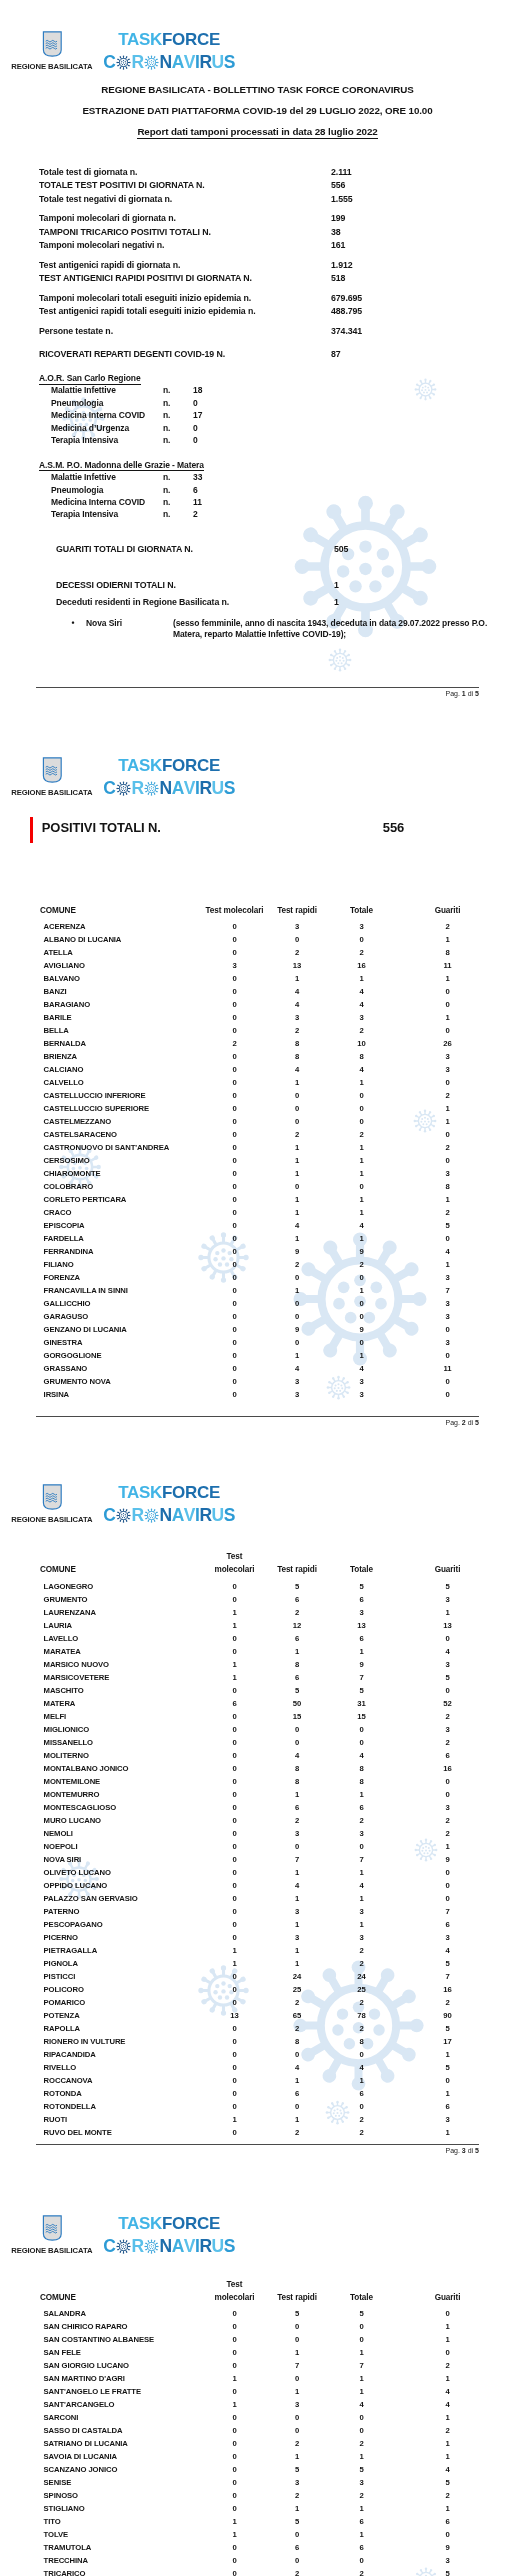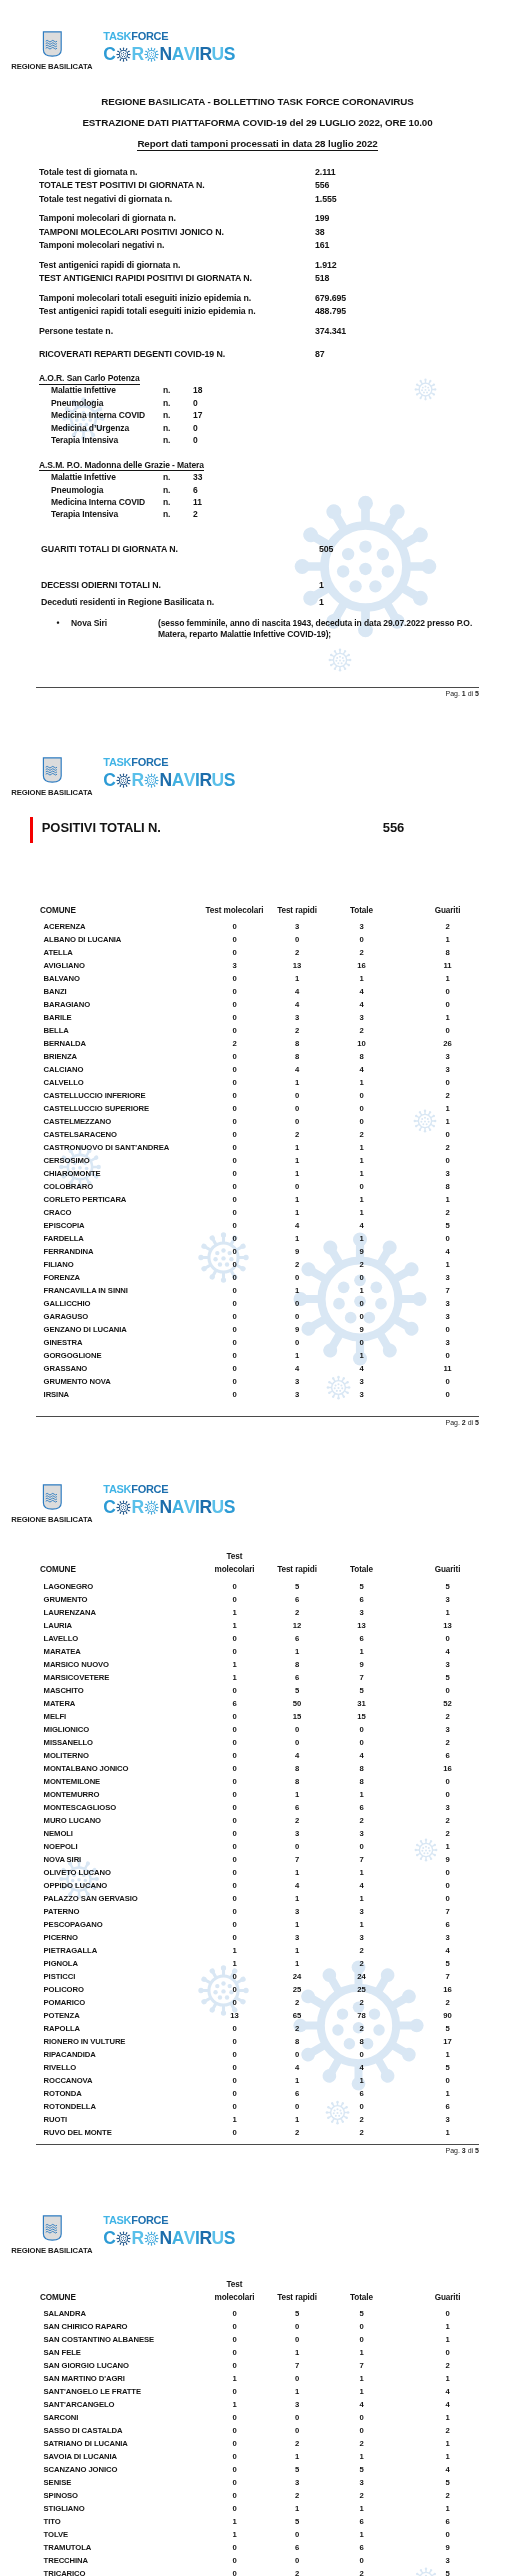--- a/index.html
+++ b/index.html
@@ -8,47 +8,47 @@
   
   .wm{position:absolute;z-index:0;color:#d9e7f4;}
   
   .page{position:absolute;left:0;width:515px;z-index:1;}
   
   .logo{position:absolute;left:9.3px;top:30px;width:258px;height:77px;}
   .crest-col{position:absolute;left:0;top:0;width:85px;text-align:center;}
   .crest-svg{width:20.6px;height:28px;display:block;margin:0 auto;}
   .crest-label{margin-top:4.1px;font-size:7.7px;font-weight:700;letter-spacing:-0.1px;color:#1d1d1d;}
   .brand{position:absolute;left:94px;top:0;}
-  .brand-task{font-size:11px;font-weight:700;letter-spacing:-0.3px;}
+  .brand-task{font-size:17px;font-weight:700;letter-spacing:-0.3px;text-align:center;}
   .task{color:#41b4e6;} .force{color:#1d6fae;}
   .brand-corona{font-size:17.5px;font-weight:700;margin-top:1.5px;display:flex;align-items:center;letter-spacing:-0.5px;}
   .o-virus{width:15px;height:15px;margin:0 0.5px;flex:none;}
   .ovA{color:#174f86;} .ovB{color:#3aa4da;}
   .cA{color:#2d9bd5;} .cB{color:#5ac0ea;}
   .n1{color:#1d6dab;} .n2{color:#41b0e0;} .n3{color:#5ac0ea;} .n4{color:#2d9bd5;}
   .n5{color:#1d6dab;} .n6{color:#5ac0ea;} .n7{color:#2d9bd5;}
   
-  .titles{position:absolute;top:96px;left:0;width:515px;text-align:center;font-weight:700;font-size:9.8px;letter-spacing:-0.1px;}
+  .titles{position:absolute;top:84px;left:0;width:515px;text-align:center;font-weight:700;font-size:9.8px;letter-spacing:-0.1px;}
   .titles .t{margin-bottom:8.8px;height:12.4px;line-height:12.4px;}
   .undl{border-bottom:1.3px solid #141414;padding-bottom:1px;}
   
   .stats{position:absolute;left:39px;top:166px;width:453px;font-size:8.8px;font-weight:700;letter-spacing:-0.1px;}
   .kv{position:relative;height:13.4px;line-height:13.4px;}
   .kv.gap{margin-top:6.2px;} .kv.gap2{margin-top:9.8px;}
-  .kv .val{position:absolute;left:276px;}
+  .kv .val{position:absolute;left:292px;}
   
   .hosp{position:absolute;left:39px;top:372px;font-size:8.5px;font-weight:700;letter-spacing:-0.1px;}
   .hosp-name{height:12.4px;line-height:12.4px;}
   .hosp-name span{border-bottom:1px solid #141414;padding-bottom:0.5px;}
   .hosp-row{position:relative;height:12.4px;line-height:12.4px;padding-left:12px;}
   .hosp-row .n{position:absolute;left:124px;}
   .hosp-row .hv{position:absolute;left:154px;}
   .hosp2{margin-top:12.4px;}
   
-  .summary{position:absolute;left:41px;top:543px;width:453px;font-weight:700;letter-spacing:-0.1px;}
+  .summary{position:absolute;left:56px;top:543px;width:453px;font-weight:700;letter-spacing:-0.1px;}
   .sum-row{position:relative;height:13.4px;line-height:13.4px;font-size:8.8px;}
   .sum-row .val{position:absolute;left:278px;}
   .m45{margin-top:23px;} .m7{margin-top:3.6px;}
   .death-row{position:relative;margin-top:8.2px;font-size:8.5px;}
   .bullet{position:absolute;left:15.5px;}
   .dname{position:absolute;left:30px;}
   .ddesc{margin-left:117px;width:334px;line-height:11.3px;}
   
   .pfoot{position:absolute;left:36px;width:443px;border-top:1px solid #4a4a4a;}
   .pfoot .pnum{position:absolute;right:0;top:2.1px;font-size:7px;color:#1d1d1d;}
@@ -243,21 +243,21 @@
           <span class="lab">Totale test negativi di giornata n.</span>
           <span class="val">1.555</span>
         </div>
 
         <div class="kv gap">
           <span class="lab">Tamponi molecolari di giornata n.</span>
           <span class="val">199</span>
         </div>
 
         <div class="kv">
-          <span class="lab">TAMPONI MOLECOLARI POSITIVI JONICO N.</span>
+          <span class="lab">TAMPONI TRICARICO POSITIVI TOTALI N.</span>
           <span class="val">38</span>
         </div>
 
         <div class="kv">
           <span class="lab">Tamponi molecolari negativi n.</span>
           <span class="val">161</span>
         </div>
 
         <div class="kv gap">
           <span class="lab">Test antigenici rapidi di giornata  n.</span>
@@ -284,21 +284,21 @@
           <span class="lab">Persone testate n.</span>
           <span class="val">374.341</span>
         </div>
 
         <div class="kv gap2">
           <span class="lab">RICOVERATI REPARTI DEGENTI COVID-19 N.</span>
           <span class="val">87</span>
         </div>
       </div>
     <div class="hosp">
-      <div class="hosp-name"><span>A.O.R. San Carlo Potenza</span></div>
+      <div class="hosp-name"><span>A.O.R. San Carlo Regione</span></div>
       <div>
 
           <div class="hosp-row">
             <span class="lab">Malattie Infettive</span>
             <span class="n">n.</span>
             <span class="hv">18</span>
           </div>
 
           <div class="hosp-row">
             <span class="lab">Pneumologia</span>

